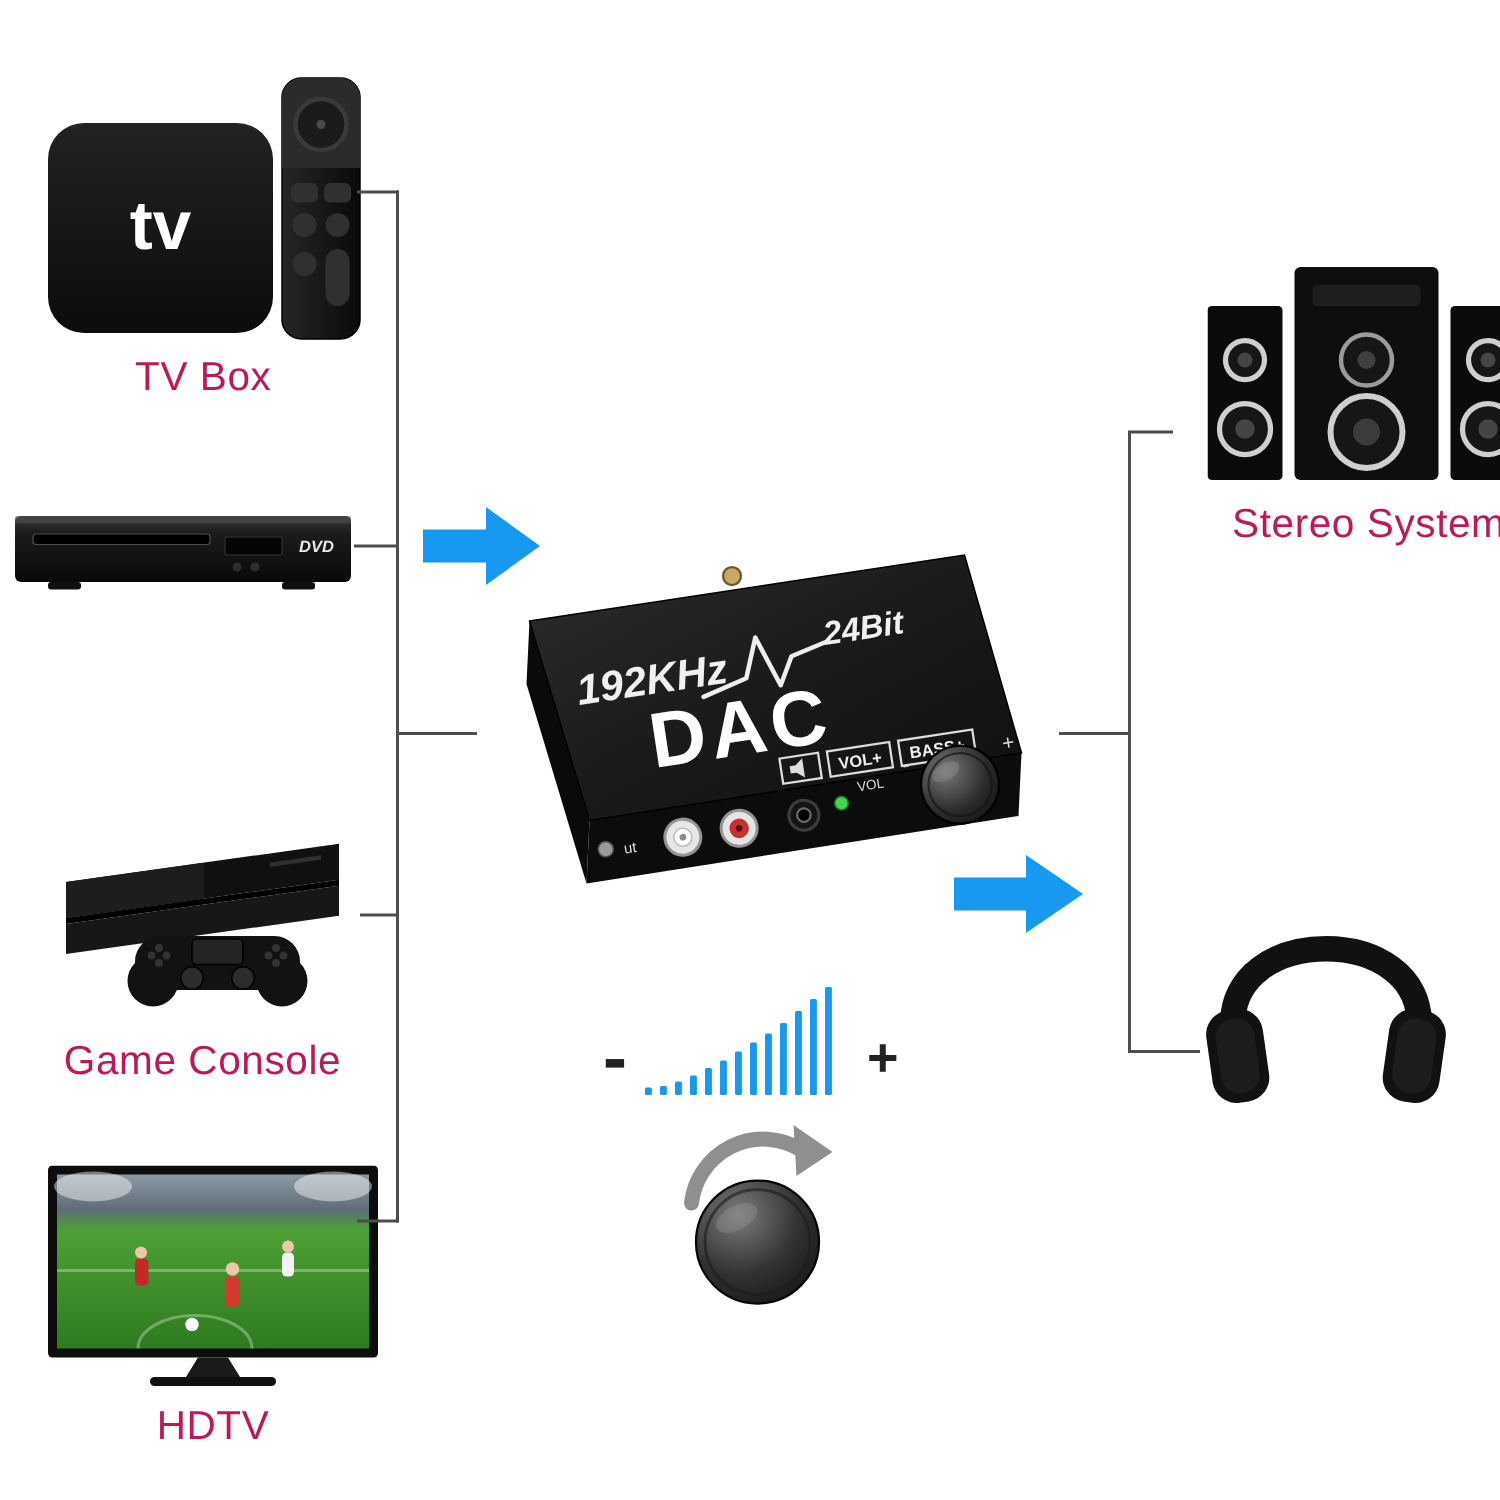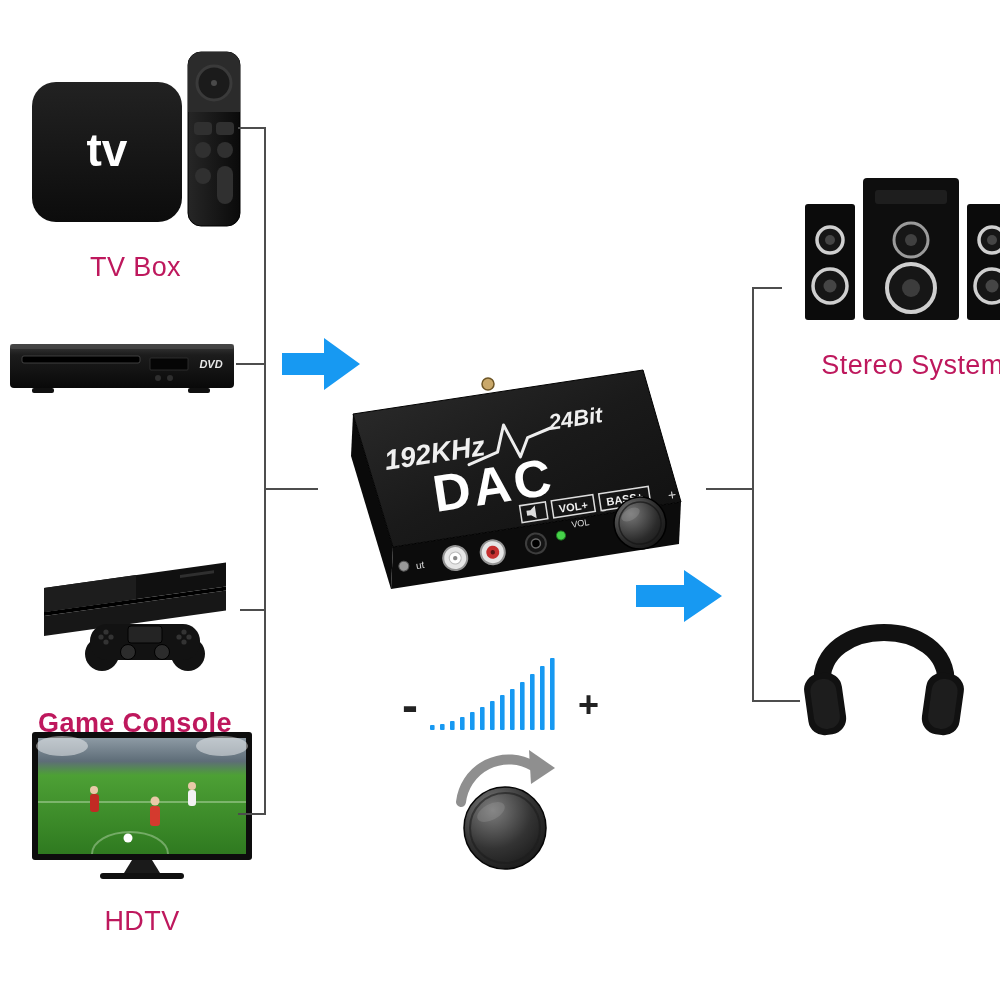--- a/index.html
+++ b/index.html
@@ -1,19 +1,19 @@
 <!DOCTYPE html>
 <html><head>
 <meta charset="utf-8">
 <style>
   * { margin:0; padding:0; box-sizing:border-box; }
   html,body { background:#fff; font-family:"Liberation Sans", sans-serif; }
   .canvas { position:relative; width:1000px; height:1000px; background:#ffffff; overflow:hidden; }
 
-  .device { position:absolute; display:flex; flex-direction:column; align-items:center; gap:24px; }
+  .device { position:absolute; display:flex; flex-direction:column; align-items:center; gap:8px; }
   .device-label { font-size:27px; color:#be185d; letter-spacing:.4px; white-space:nowrap; }
 
   .line { position:absolute; background:#4d4d4d; }
   .arrow { position:absolute; }
 
   svg { display:block; }
 </style>
 </head>
 <body>
 
@@ -63,21 +63,21 @@
       <rect x="14" y="20" width="118" height="7" rx="2" fill="#000" stroke="#4d4d4d" stroke-width="0.8"></rect>
       <rect x="142" y="22" width="38" height="12" rx="1" fill="#050505" stroke="#333" stroke-width="0.8"></rect>
       <text x="203" y="32" text-anchor="middle" font-size="11" font-style="italic" font-weight="bold" fill="#e8e8e8">DVD</text>
       <circle cx="150" cy="42" r="3" fill="#2e2e2e"></circle>
       <circle cx="162" cy="42" r="3" fill="#2e2e2e"></circle>
       <rect x="24" y="52" width="22" height="5" rx="2" fill="#101010"></rect>
       <rect x="180" y="52" width="22" height="5" rx="2" fill="#101010"></rect>
     </svg>
   </div>
 
-  <div class="device" style="left:30px; top:512px; width:210px;font-weight:bold;">
+  <div class="device" style="left:30px; top:512px; width:210px;">
     <svg width="210" height="172" viewBox="0 0 210 172">
       <g transform="skewY(-8)">
         <rect x="14" y="78" width="182" height="24" fill="#101010"></rect>
         <rect x="14" y="78" width="92" height="24" fill="#1d1d1d"></rect>
         <rect x="14" y="106" width="182" height="20" fill="#171717"></rect>
         <rect x="14" y="102" width="182" height="4" fill="#000"></rect>
         <rect x="150" y="84" width="34" height="3" fill="#2f2f2f"></rect>
       </g>
       <g>
         <circle cx="72" cy="142" r="17" fill="#121212"></circle>
@@ -92,21 +92,21 @@
           <circle cx="81" cy="125" r="2.6" fill="#333"></circle>
         <circle cx="154" cy="120" r="2.6" fill="#333"></circle>
           <circle cx="154" cy="130" r="2.6" fill="#333"></circle>
         <circle cx="149" cy="125" r="2.6" fill="#333"></circle>
           <circle cx="159" cy="125" r="2.6" fill="#333"></circle>
       </g>
     </svg>
     <div class="device-label">Game Console</div>
   </div>
 
-  <div class="device" style="left:18px; top:732px; width:220px;padding-left:28px;">
+  <div class="device" style="left:18px; top:777px; width:220px;padding-left:28px;">
     <svg width="220" height="150" viewBox="0 0 220 150">
       <defs>
         <linearGradient id="pitchG" x1="0" y1="0" x2="0" y2="1">
           <stop offset="0" stop-color="#8d9aa4"></stop>
           <stop offset="0.20" stop-color="#5e6d78"></stop>
           <stop offset="0.32" stop-color="#4da035"></stop>
           <stop offset="1" stop-color="#2f7a20"></stop>
         </linearGradient>
       </defs>
       <rect x="0" y="0" width="220" height="128" rx="3" fill="#0d0d0d"></rect>

